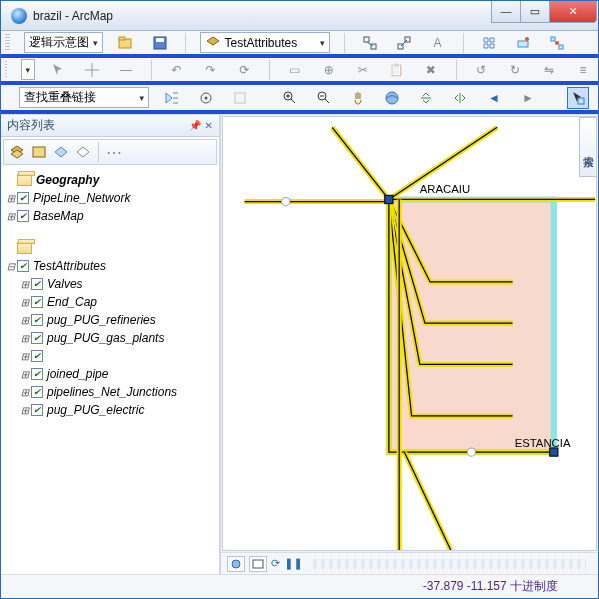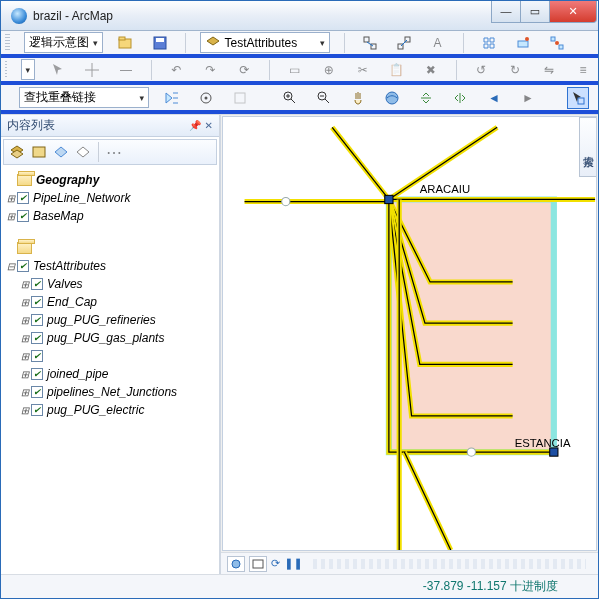--- a/index.html
+++ b/index.html
@@ -34,21 +34,21 @@
 .df-icon.stack::after{content:"";position:absolute;width:15px;height:3px;top:-4px;left:0;border:1px solid #d9b34a;background:linear-gradient(#fff2c8,#f5da88);}
 .sel { background:#2f73d1; color:#fff; padding:1px 3px;}
 .map-wrap { flex:1; display:flex; flex-direction:column; min-width:0;}
 .map-canvas { flex:1; background:#fff; position:relative; overflow:hidden; border:1px solid #c4d0e0; margin:1px;}
 .map-canvas svg { width:100%; height:100%; }
 .sel-hl { fill:none; stroke:#8ce6e0; stroke-width:6; }
 .pipe { fill:none; stroke:#f2e000; stroke-width:5; }
 .pipe-b { fill:none; stroke:#000; stroke-width:1.2; }
 .bottom-tabs { height:22px; display:flex; align-items:center; gap:4px; padding:0 6px; border-top:1px solid #d8dde4; background:#f4f6fa; font-size:11px;}
 .btab { width:18px;height:16px; background:#fff; border:1px solid #b8c4d4; display:flex; align-items:center; justify-content:center;}
-.statusbar { height:24px; border-top:1px solid #d8dde4; background:#f4f6fa; display:flex; align-items:center; justify-content:flex-end; padding:0 40px; font-size:12px; color:#0f766e;}
+.statusbar { height:24px; border-top:1px solid #d8dde4; background:#f4f6fa; display:flex; align-items:center; justify-content:flex-end; padding:0 40px; font-size:12px; color:#4c1d95;}
 .side-tab { position:absolute; right:-1px; top:0; width:18px; height:60px; border:1px solid #b8c4d4; background:linear-gradient(#fdfeff,#e8eef8); writing-mode:vertical-rl; font-size:11px; display:flex; align-items:center; justify-content:center; color:#304a70;}
 .svg-icon{width:16px;height:16px;}
 .selbox{border:1px solid #2f73d1;background:#cbe0ff;}
 </style>
 </head>
 <body>
 
 <div class="window">
 
   <div class="title-bar">

